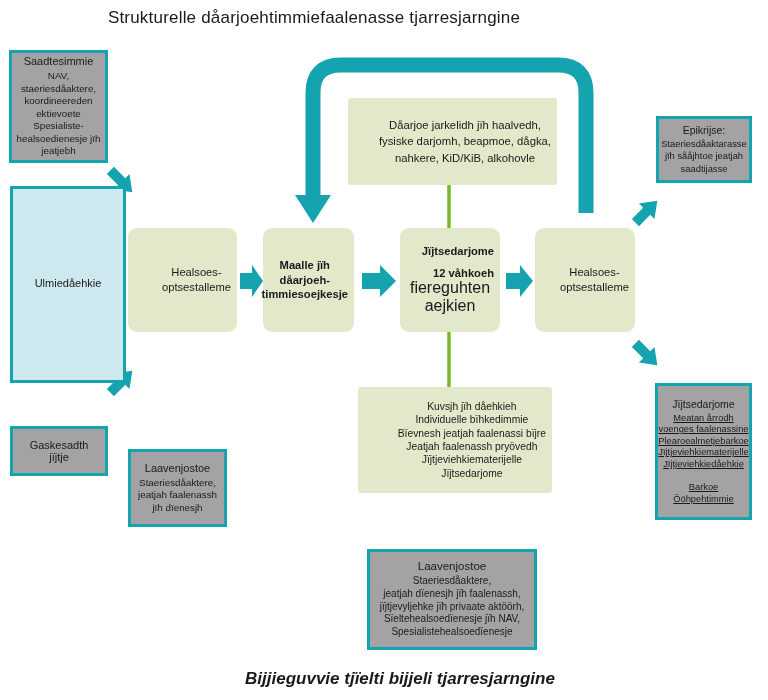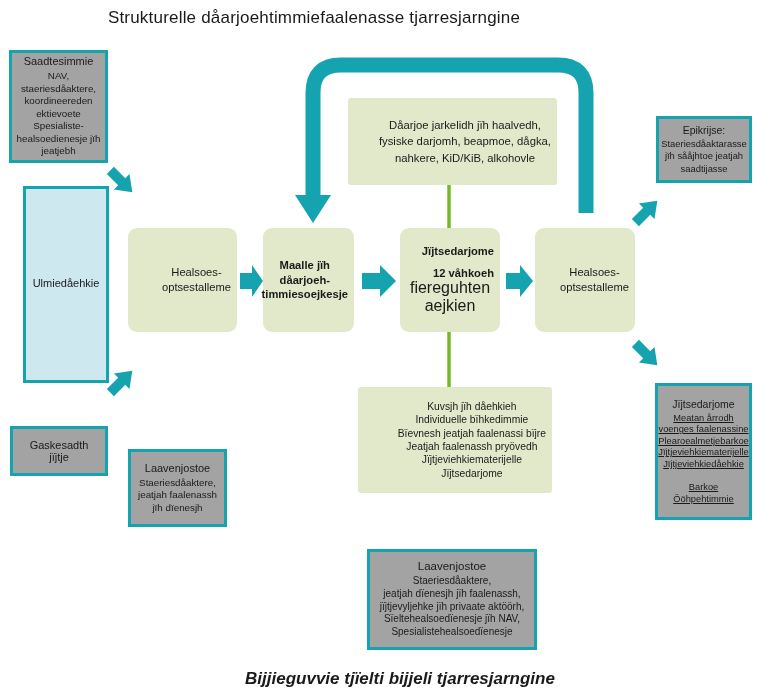--- a/index.html
+++ b/index.html
@@ -75,21 +75,21 @@
     <div class="box-heading normal">Saadtesimmie</div>
     <div class="box-body pre">NAV,
 staeriesdåaktere,
 koordineereden
 ektievoete
 Spesialiste-
 healsoedienesje jïh
 jeatjebh</div>
   </div>
 
-  <div class="abs tealbox blue" style="left:23px;top:186px;width:86px;height:197px;justify-content:center;">
+  <div class="abs tealbox blue" style="left:10px;top:186px;width:116px;height:197px;justify-content:center;">
     <div class="box-heading">Ulmiedåehkie</div>
   </div>
 
   <div class="abs tealbox" style="left:10px;top:426px;width:98px;height:50px;">
     <div class="box-heading pre" style="margin-bottom:0;">Gaskesadth
 jïjtje</div>
   </div>
 
   <div class="abs tealbox" style="left:128px;top:449px;width:99px;height:78px;">
     <div class="box-heading normal">Laavenjostoe</div>

